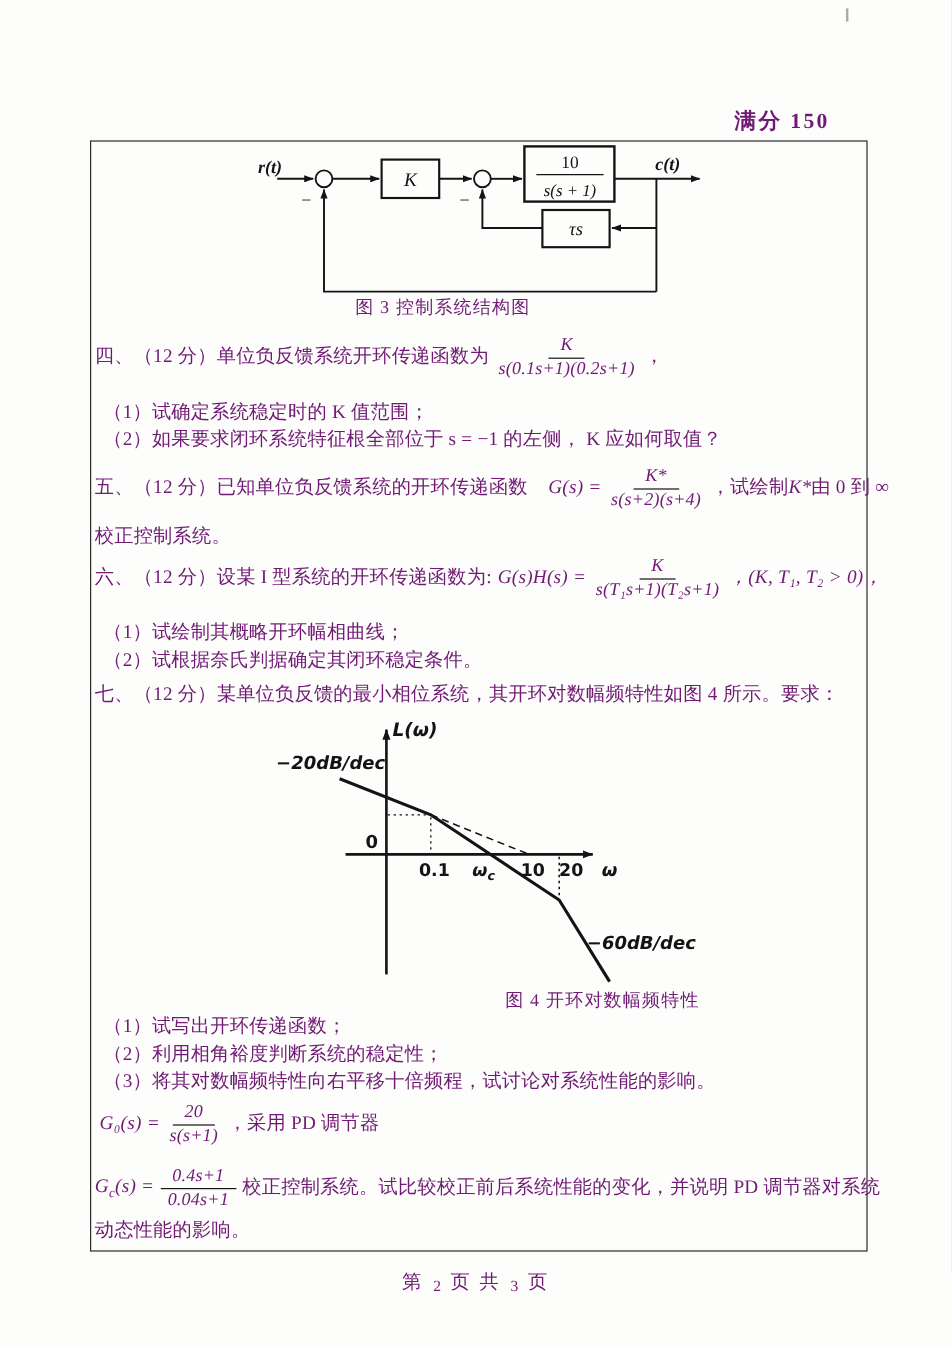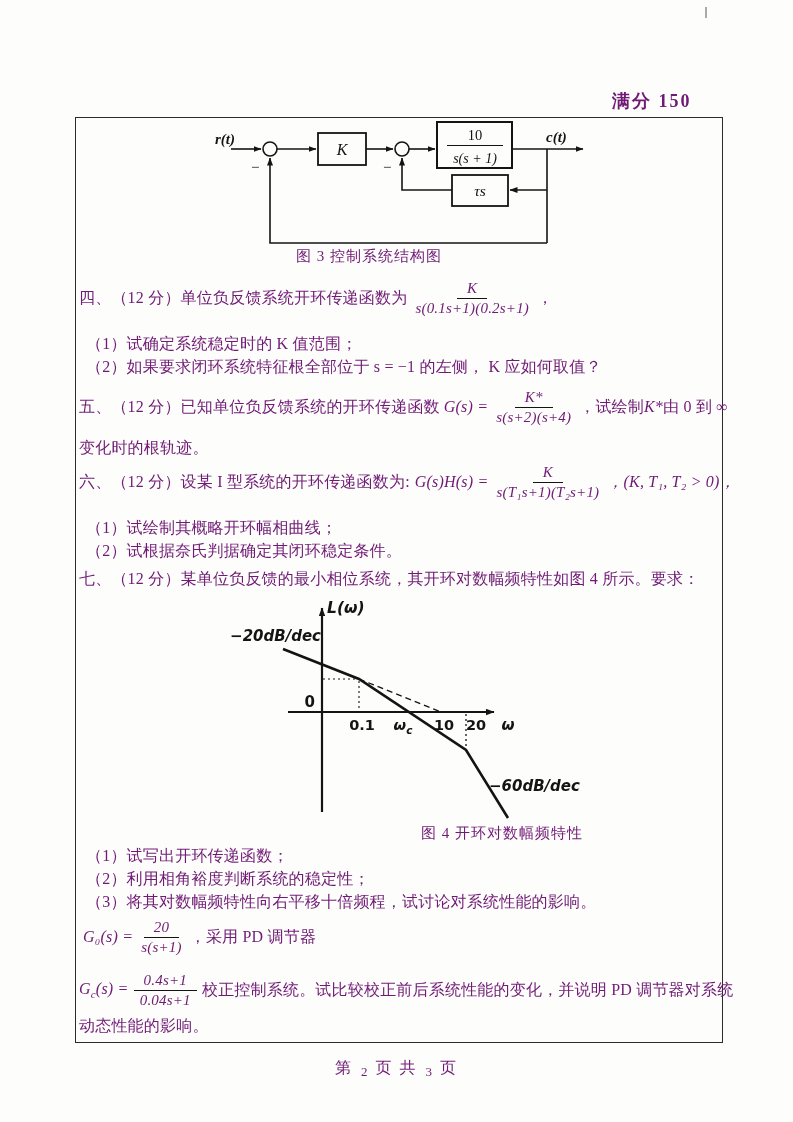--- a/index.html
+++ b/index.html
@@ -92,30 +92,30 @@
       <span class="fnum">K</span>
       <span class="fden">s(0.1s+1)(0.2s+1)</span>
     </span>
     <span>，</span>
   </div>
   <div class="line" style="left:86px;top:334px;">（1）试确定系统稳定时的 K 值范围；</div>
   <div class="line" style="left:86px;top:357px;">（2）如果要求闭环系统特征根全部位于 s = −1 的左侧， K 应如何取值？</div>
 
   <div class="line flexline" style="left:79px;top:386px;height:42px;">
     <span>五、（12 分）已知单位负反馈系统的开环传递函数</span>
-    <span class="math" style="margin-left:4px;">G(s) =</span>
+    <span class="math" style="margin-left:17px;">G(s) =</span>
     <span class="frac">
       <span class="fnum">K*</span>
       <span class="fden">s(s+2)(s+4)</span>
     </span>
     <span>，试绘制 </span>
     <span class="math">K*</span>
     <span> 由 0 到 ∞</span>
   </div>
-  <div class="line" style="left:79px;top:438px;">变化时的根轨迹。</div>
+  <div class="line" style="left:79px;top:438px;">校正控制系统。</div>
 
   <div class="line flexline" style="left:79px;top:460px;height:44px;">
     <span>六、（12 分）设某 I 型系统的开环传递函数为:</span>
     <span class="math" style="margin-left:5px;">G(s)H(s) =</span>
     <span class="frac">
       <span class="fnum">K</span>
       <span class="fden">s(T₁s+1)(T₂s+1)</span>
     </span>
     <span class="math">，(K, T₁, T₂ &gt; 0)，</span>
   </div>

